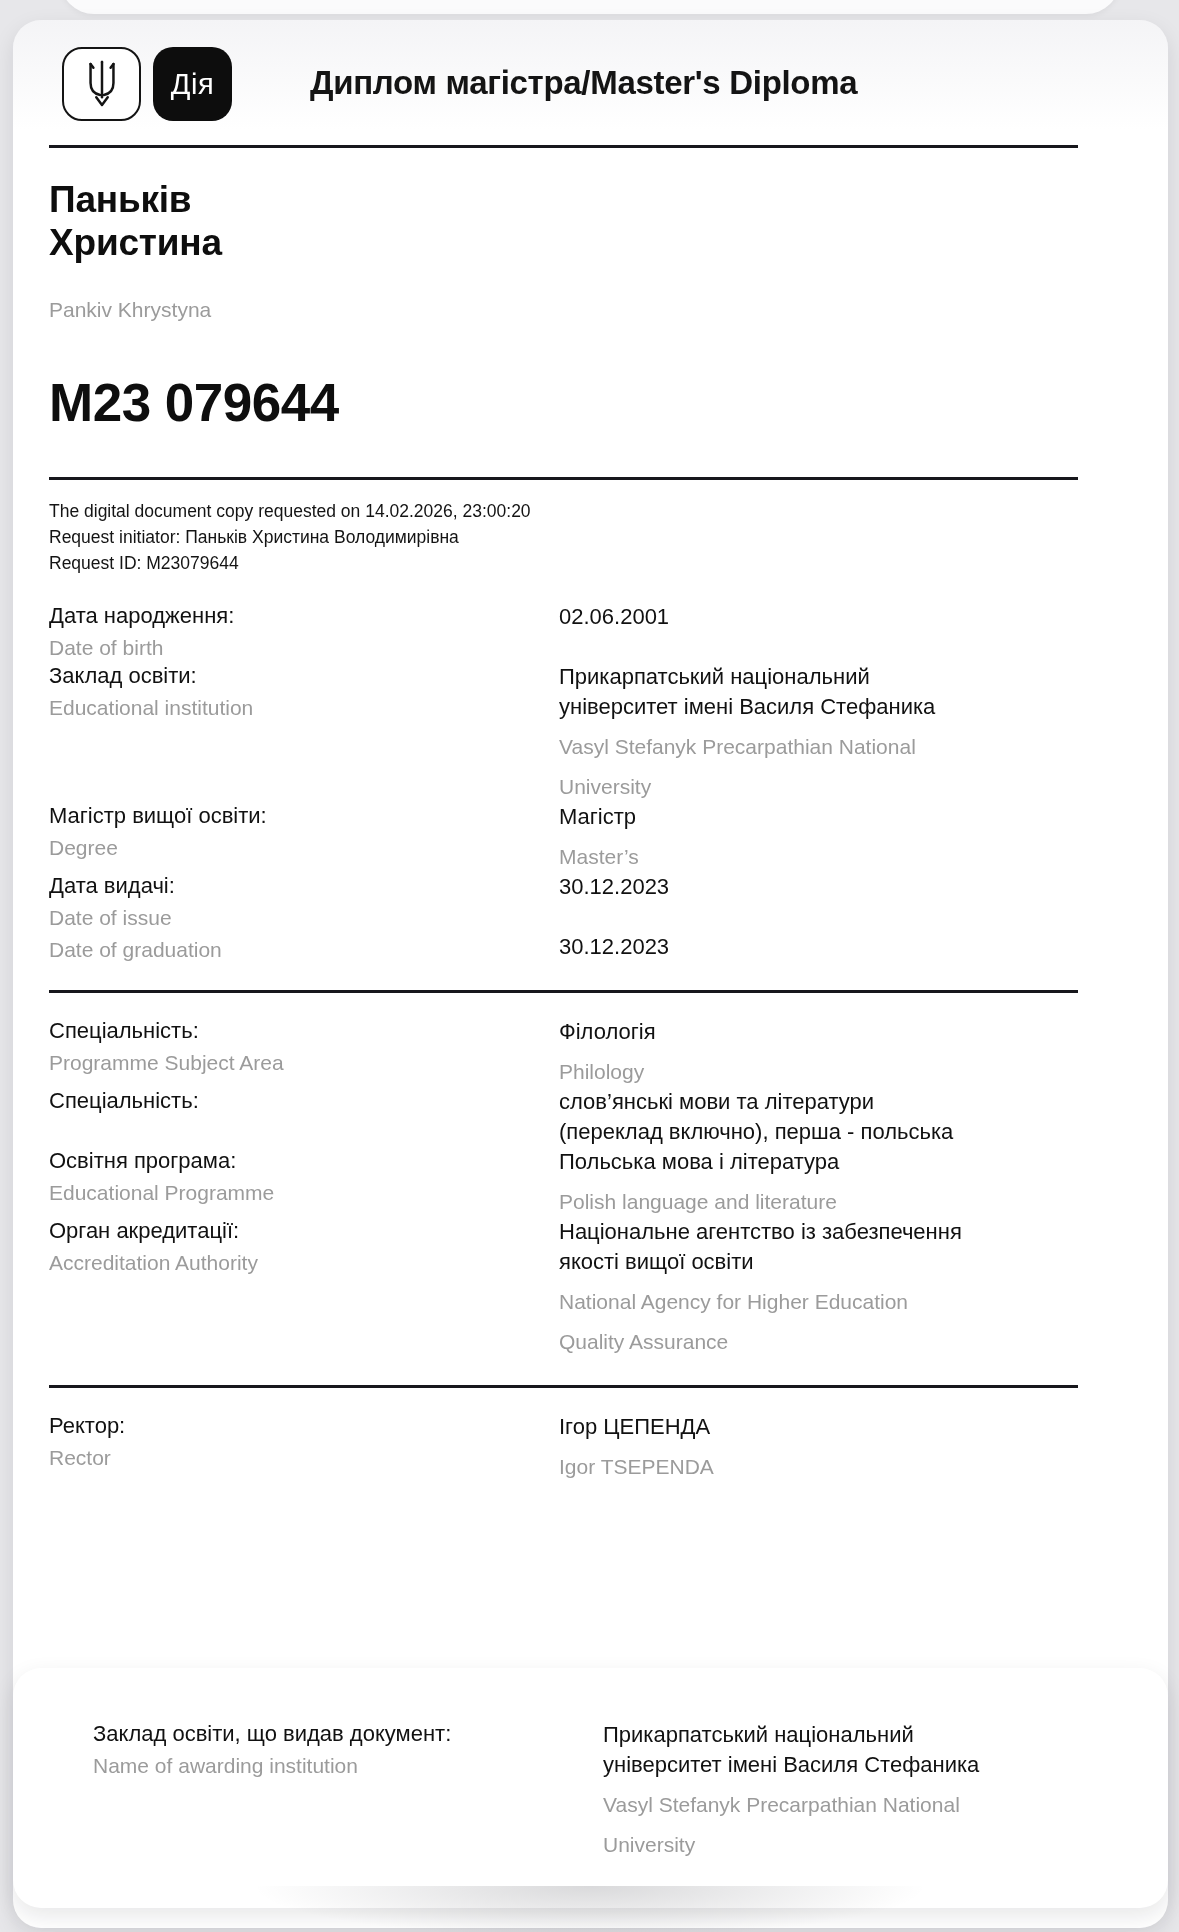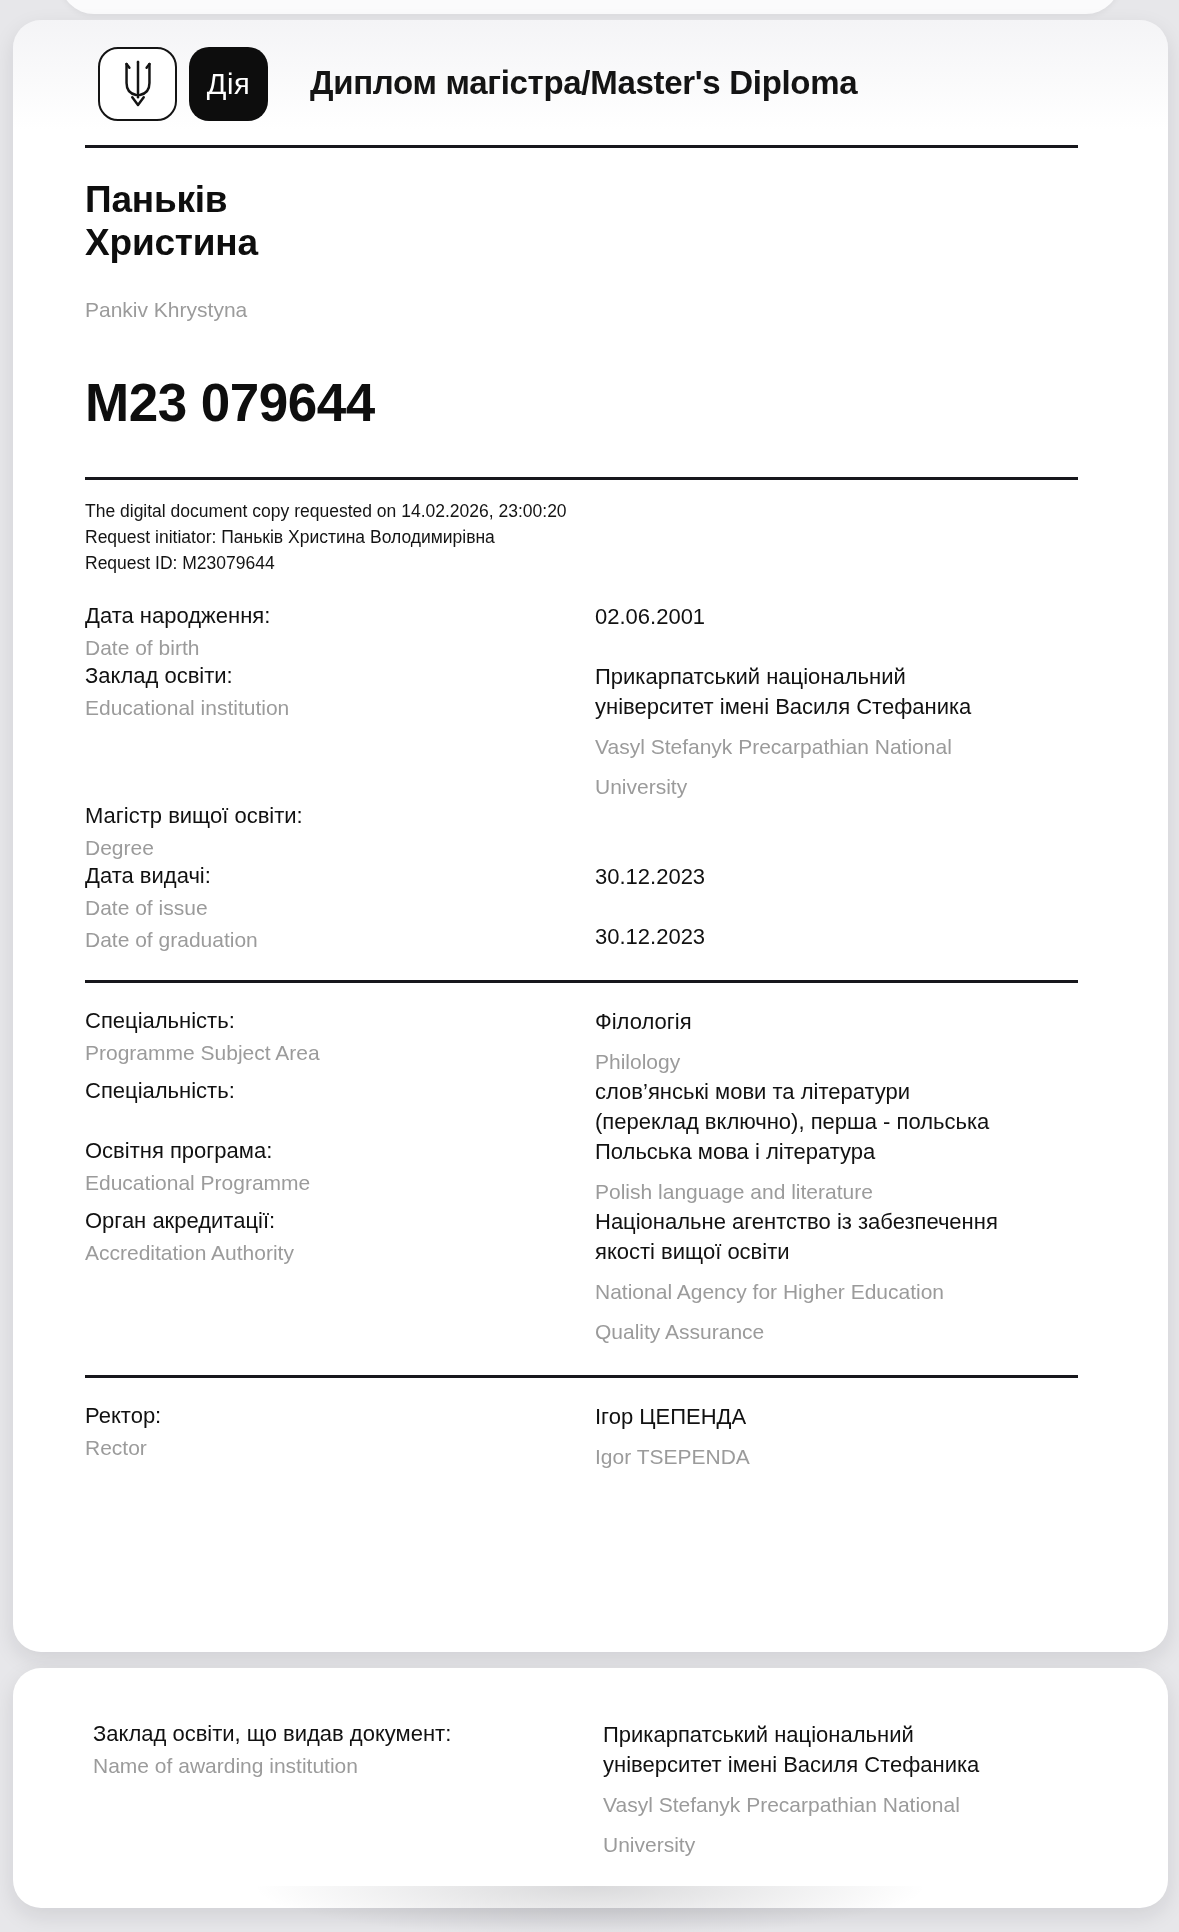--- a/index.html
+++ b/index.html
@@ -15,23 +15,23 @@
     position:absolute;left:60px;top:-54px;width:1060px;height:68px;
     background:#fbfbfc;border-radius:36px;
     box-shadow:0 2px 6px rgba(0,0,0,.05);
   }
   .card{
     position:absolute;left:13px;width:1155px;background:#ffffff;
     border-radius:28px;
     box-shadow:0 8px 22px rgba(20,20,30,.10);
   }
   .card-main{
-    top:20px;height:1632px;overflow:hidden;
+    top:20px;height:1908px;overflow:hidden;
     background:linear-gradient(180deg,#f4f4f6 0px,#ffffff 110px);
-    padding:0 90px 0 72px;box-sizing:border-box;
+    padding:0 90px 0 36px;box-sizing:border-box;
   }
   .card-footer{
     top:1668px;height:240px;
     padding:0 90px 0 80px;box-sizing:border-box;
   }
   .bottom-shadow{
     position:absolute;left:240px;top:1886px;width:700px;height:54px;
     background:radial-gradient(ellipse at 50% 0%,rgba(20,20,30,.16),rgba(20,20,30,0) 68%);
   }
 
@@ -145,20 +145,28 @@
             <div class="line">Vasyl Stefanyk Precarpathian National</div>
             <div class="line">University</div>
           </div>
     </div>
   </div>
       <div class="row">
     <div class="cell-label">
       <div class="lbl">Магістр вищої освіти:</div>
       <div class="sub">Degree</div>
     </div>
+    <div class="cell-value">
+      <div class="val">
+            <div class="line">Магістр</div>
+          </div>
+      <div class="sub">
+            <div class="line">Master’s</div>
+          </div>
+    </div>
   </div>
       <div class="row">
     <div class="cell-label">
       <div class="lbl">Дата видачі:</div>
       <div class="sub">Date of issue</div>
     </div>
     <div class="cell-value">
       <div class="val">
             <div class="line">30.12.2023</div>
           </div>

